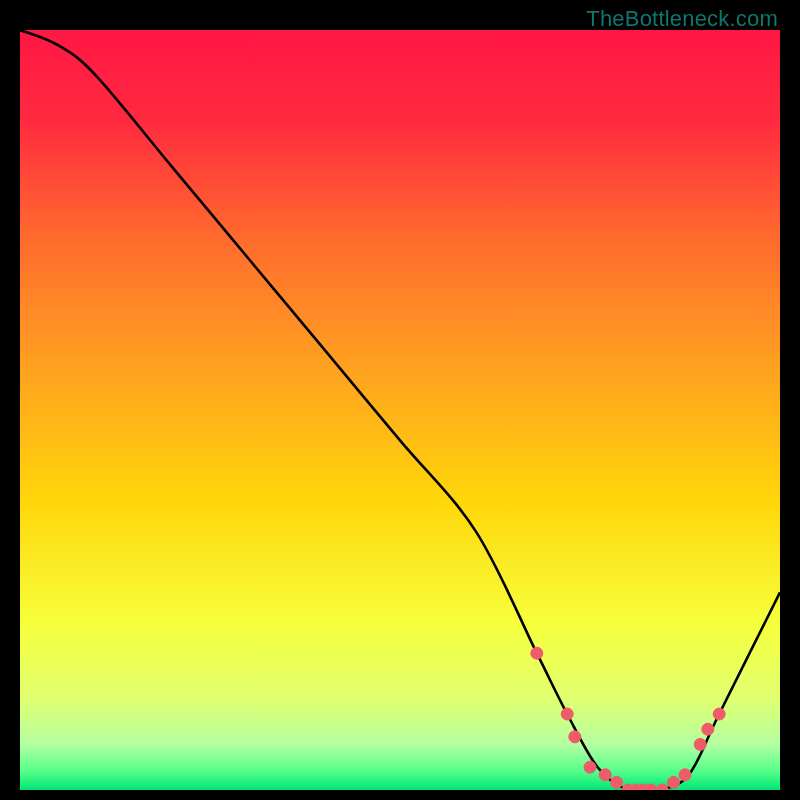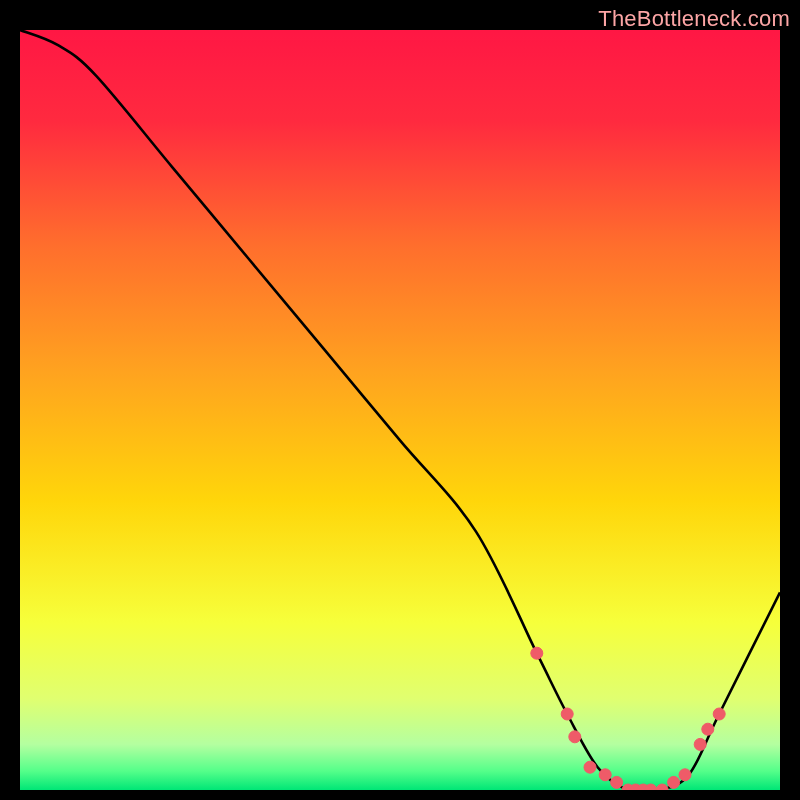--- a/index.html
+++ b/index.html
@@ -12,24 +12,24 @@
   }
   .frame {
     position: relative;
     width: 800px;
     height: 800px;
     background: #000;
   }
   .watermark {
     position: absolute;
     top: 6px;
-    right: 10px;
+    right: 22px;
     font-family: Arial, Helvetica, sans-serif;
     font-size: 22px;
-    color: #fca5a5;
+    color: #0f766e;
     letter-spacing: 0.2px;
   }
   svg.plot {
     position: absolute;
     left: 20px;
     top: 30px;
     width: 760px;
     height: 760px;
     display: block;
   }

